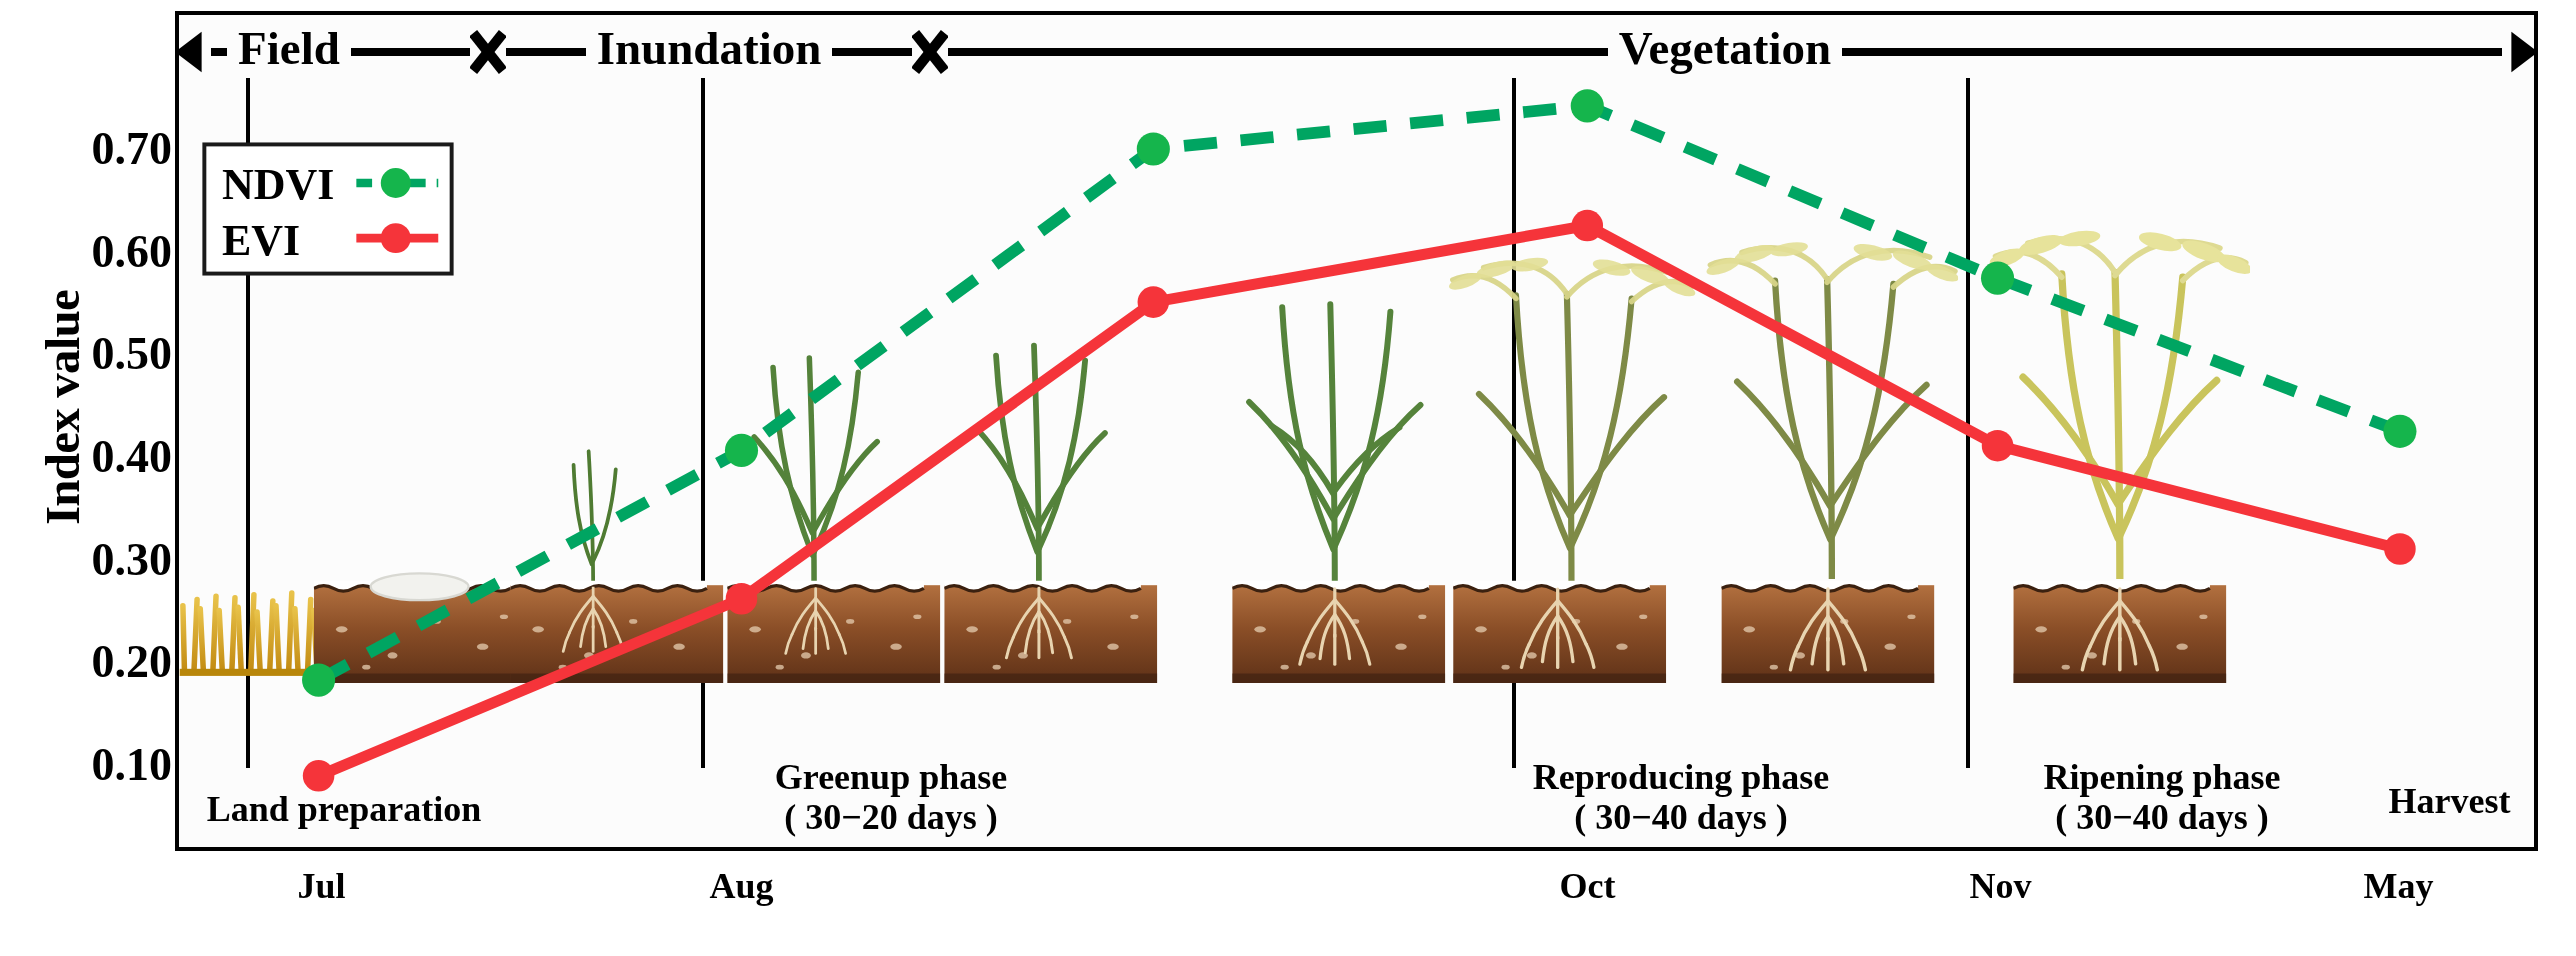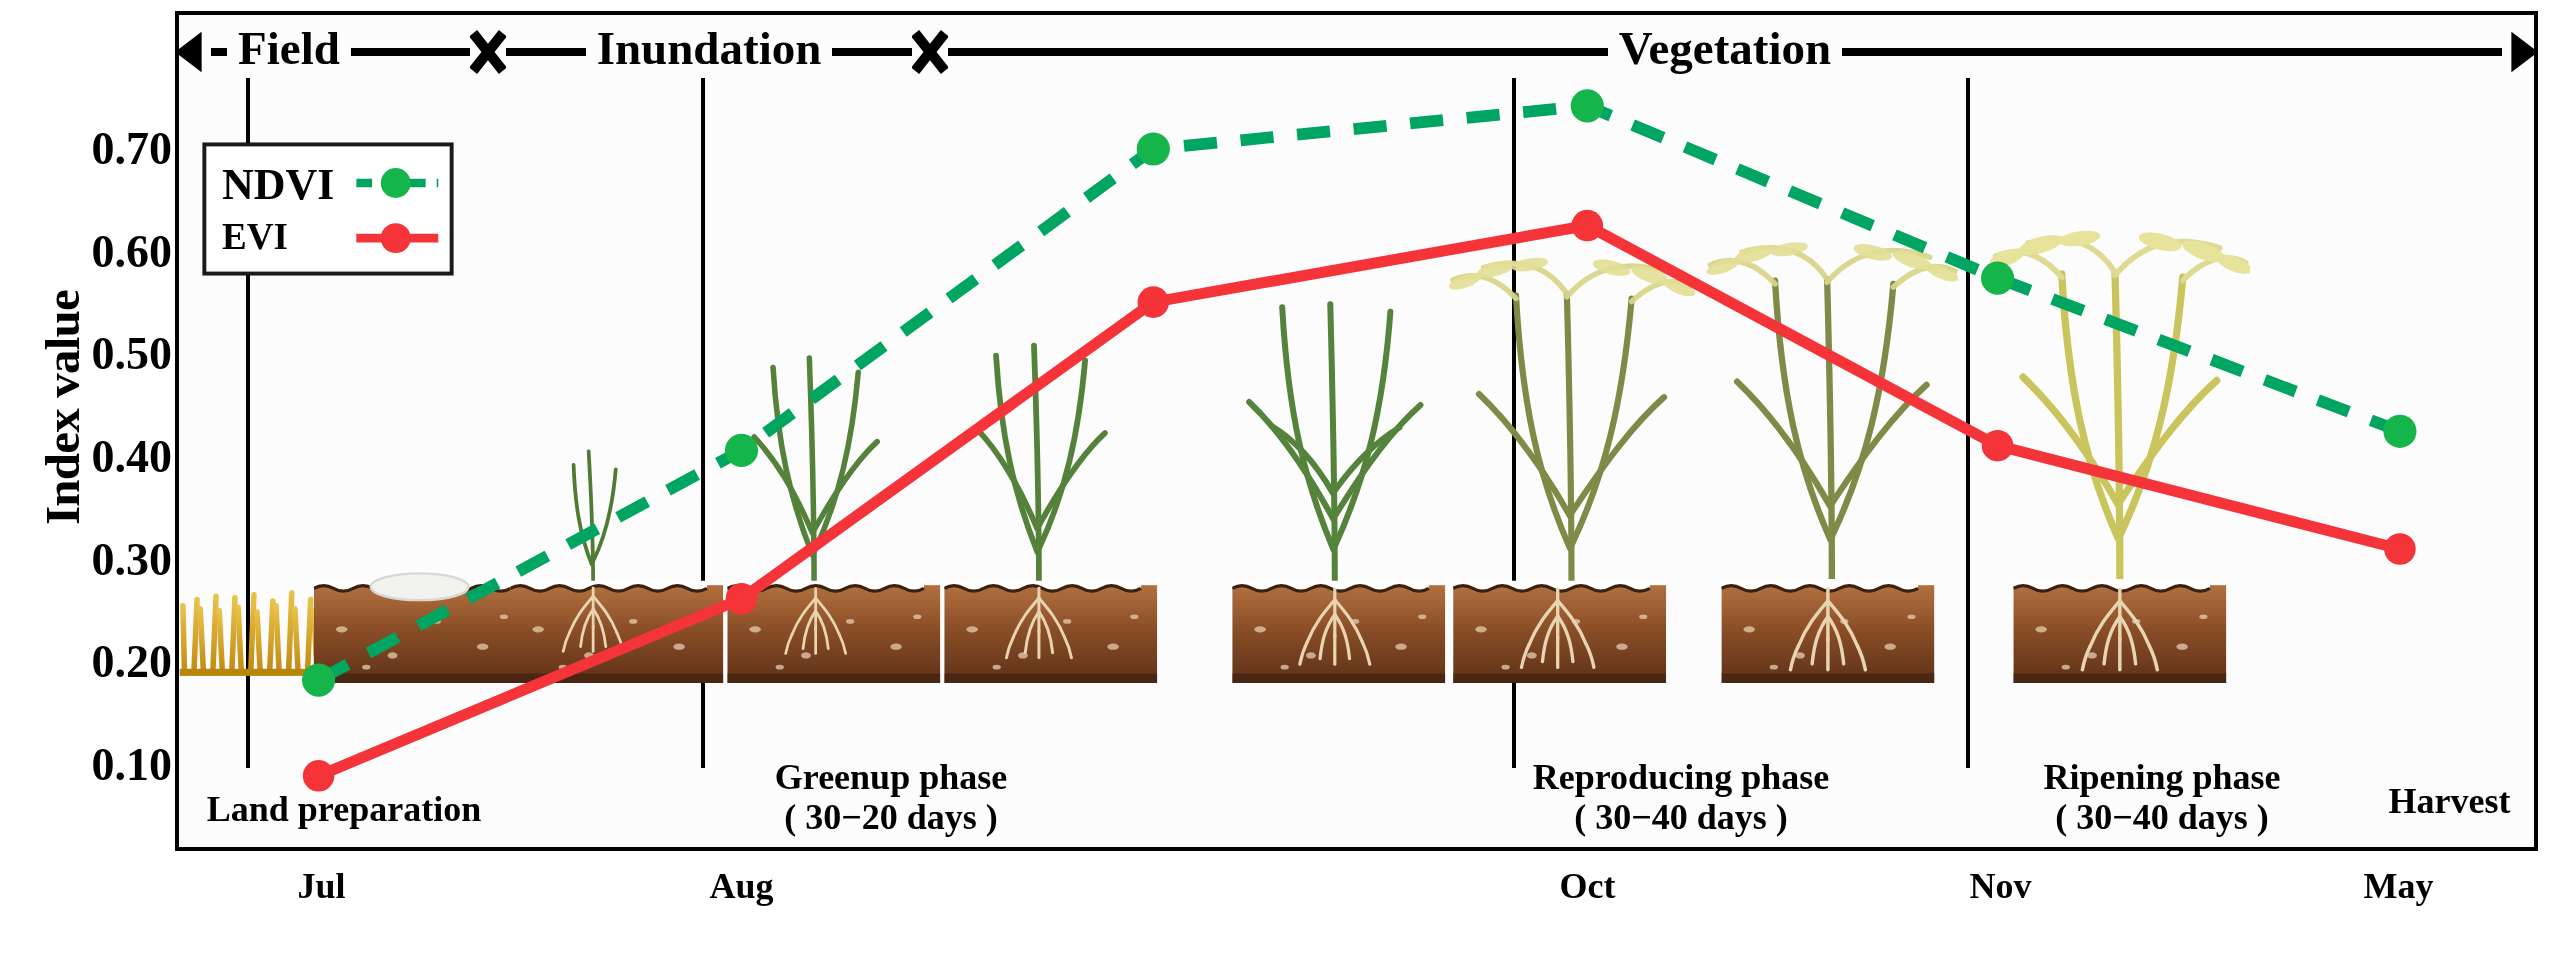--- a/index.html
+++ b/index.html
@@ -340,21 +340,21 @@
   </div>
 
   <svg style="position:absolute;left:202px;top:142px;width:252px;height:134px" viewBox="0 0 320 170">
     <rect x="3" y="3" width="314" height="164" fill="#ffffff" stroke="#1a1a1a" stroke-width="5"></rect>
     <line x1="196" y1="52" x2="300" y2="52" stroke="#00A562" stroke-width="11" stroke-dasharray="20 14"></line>
     <circle cx="246" cy="52" r="19" fill="#15B54C"></circle>
     <line x1="196" y1="122" x2="300" y2="122" stroke="#F5343A" stroke-width="11"></line>
     <circle cx="246" cy="122" r="19" fill="#F5343A"></circle>
   </svg>
   <div style="position:absolute;left:222px;top:159px;font-size:44px;font-weight:bold;color:#000">NDVI</div>
-  <div style="position:absolute;left:222px;top:215px;font-size:37px;font-weight:bold;color:#000">EVI</div>
+  <div style="position:absolute;left:222px;top:215px;font-size:44px;font-weight:bold;color:#000">EVI</div>
 
   <div class="bcap" style="left:186px;top:789px;width:316px">
     <div>Land preparation</div>
   </div>
   <div class="bcap" style="left:694px;top:757px;width:394px">
     <div>Greenup phase</div>
     <div>( 30−20 days )</div>
   </div>
   <div class="bcap" style="left:1452px;top:757px;width:458px">
     <div>Reproducing phase</div>

